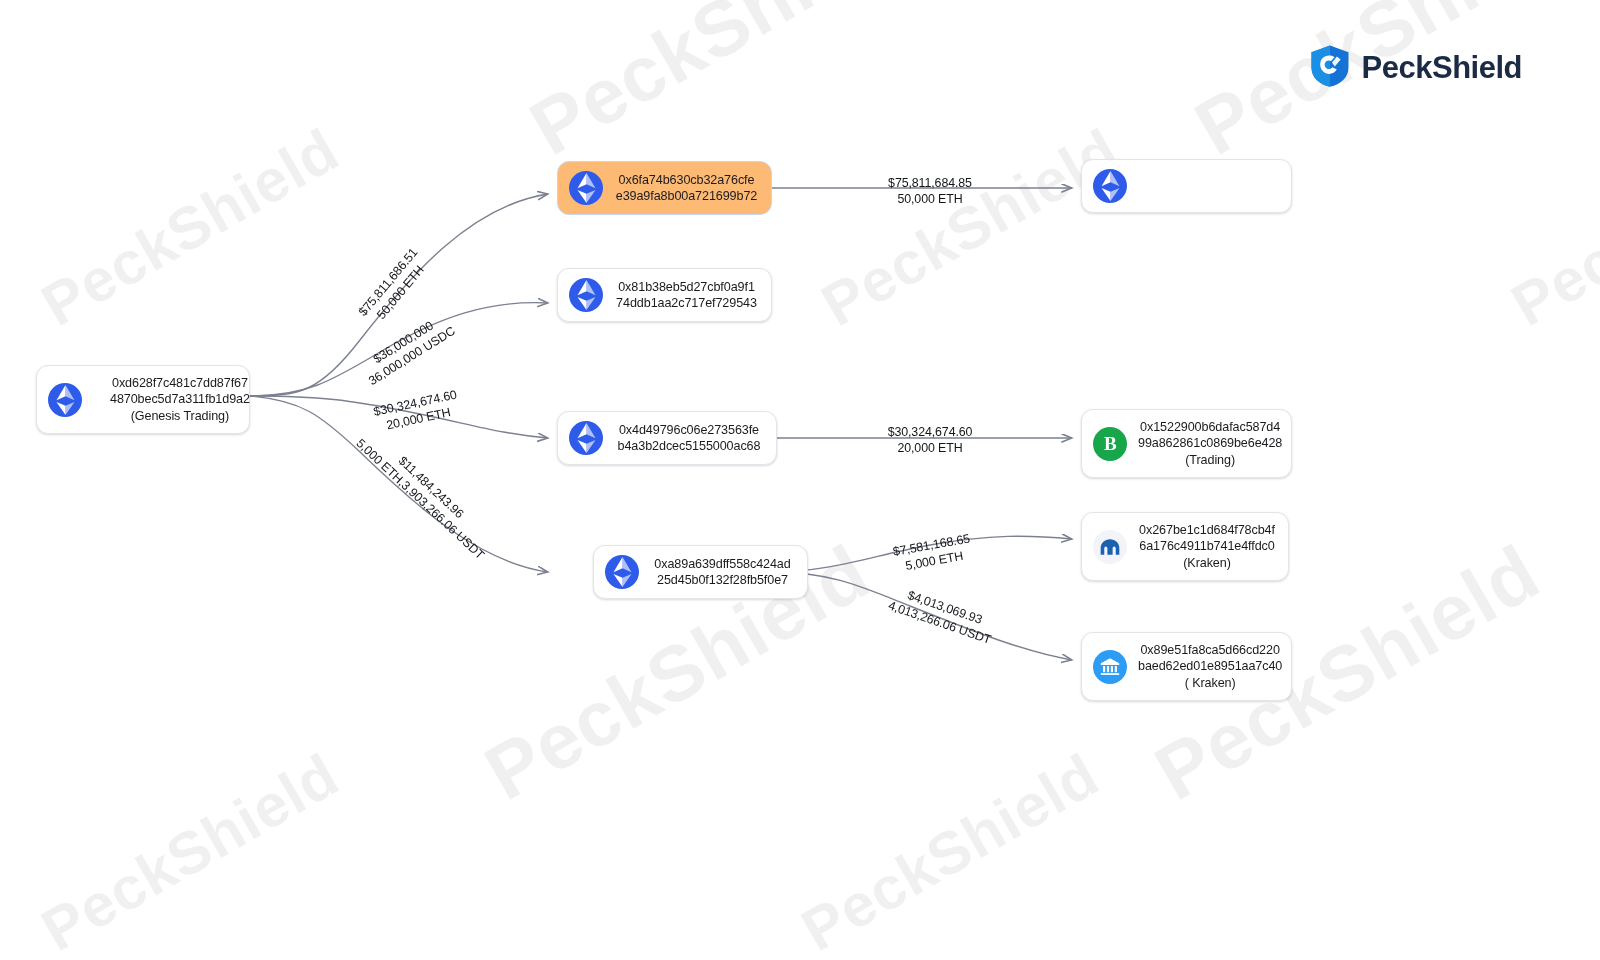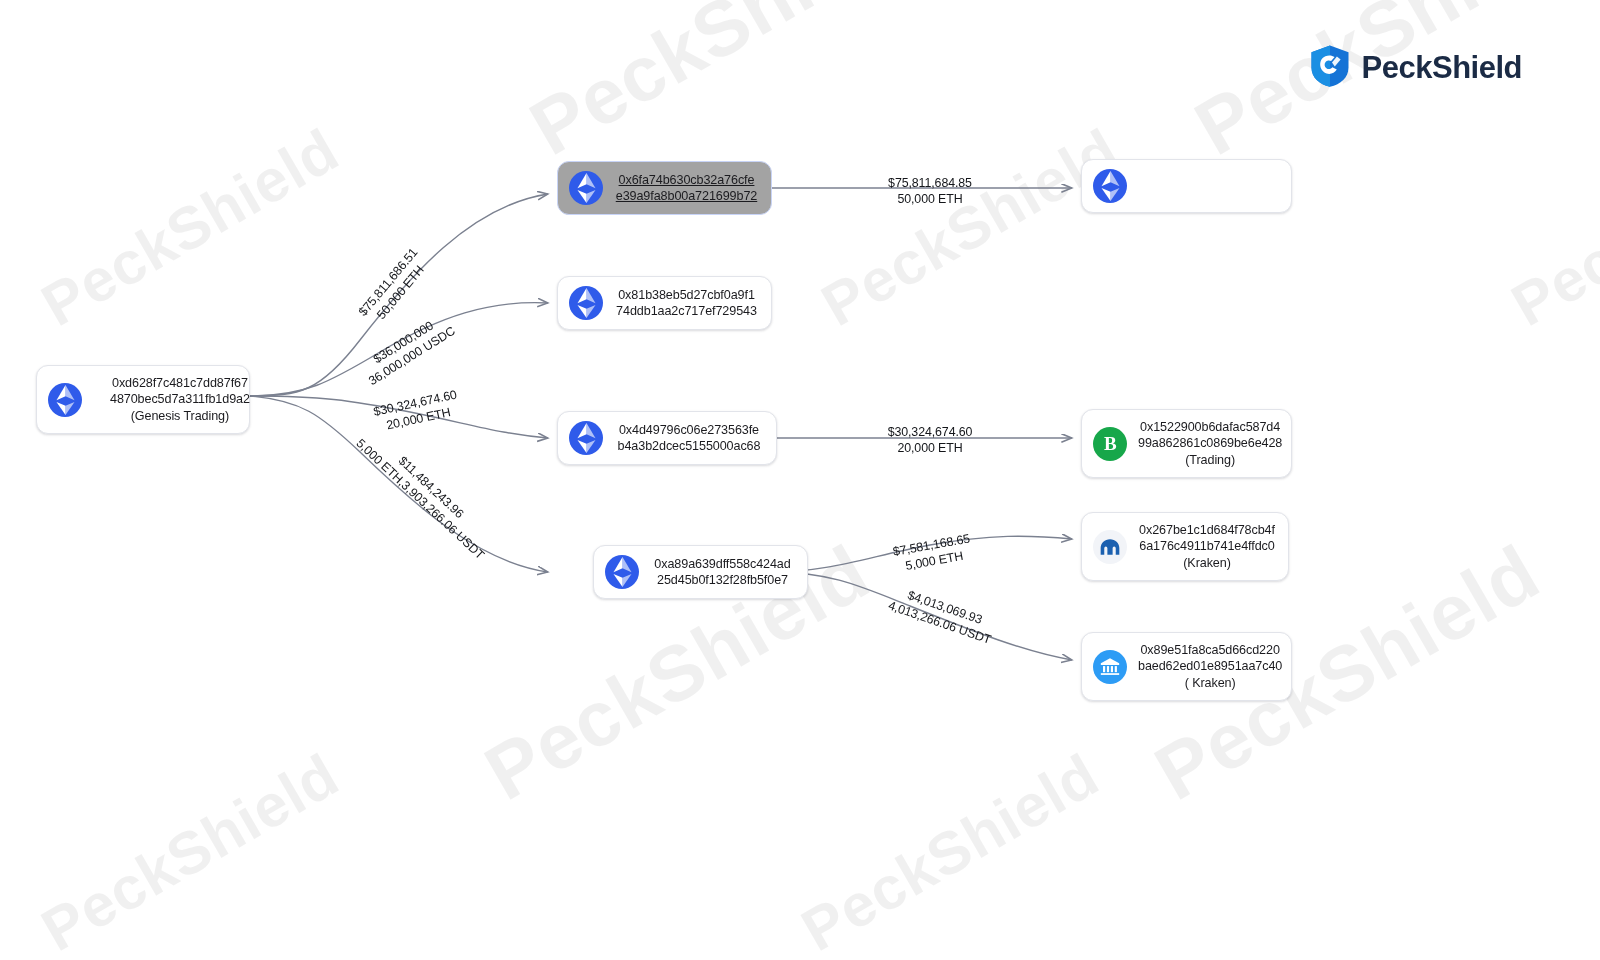--- a/index.html
+++ b/index.html
@@ -57,24 +57,23 @@
     display: flex;
     align-items: center;
     gap: 11px;
     padding: 9px 12px 9px 11px;
     border-radius: 12px;
     background: #ffffff;
     border: 1px solid #e2e4ea;
     box-shadow: 0 1px 3px rgba(16,24,40,0.10), 0 1px 2px rgba(16,24,40,0.06);
   }
   .node.highlight {
-    background: #a3a3a3;
+    background: #fdba74;
     border-color: #c8d4f7;
     box-shadow: none;
-    text-decoration: underline;
   }
   .node-label {
     font-size: 12.6px;
     line-height: 1.30;
     text-align: center;
     white-space: pre-line;
     flex: 1;
     letter-spacing: -0.1px;
   }
 
@@ -217,21 +216,21 @@
       <path d="M12 0 L12 14.2 L23.4 19.3 Z" fill="#ffffff" opacity="0.62"></path>
       <path d="M12 0 L0.6 19.3 L12 14.2 Z" fill="#ffffff"></path>
       <path d="M12 26.4 L12 38 L23.4 21.6 Z" fill="#ffffff" opacity="0.62"></path>
       <path d="M12 38 L12 26.4 L0.6 21.6 Z" fill="#ffffff"></path>
     </svg>
   </span>
   <span class="node-label">0x6fa74b630cb32a76cfe
 e39a9fa8b00a721699b72</span>
 </div>
 
-<div class="node" style="left:557px; top:276px; width:215px;">
+<div class="node" style="left:557px; top:268px; width:215px;">
   <span class="token eth">
     <svg width="19" height="30" viewBox="0 0 24 38" aria-hidden="true">
       <path d="M12 0 L12 14.2 L23.4 19.3 Z" fill="#ffffff" opacity="0.62"></path>
       <path d="M12 0 L0.6 19.3 L12 14.2 Z" fill="#ffffff"></path>
       <path d="M12 26.4 L12 38 L23.4 21.6 Z" fill="#ffffff" opacity="0.62"></path>
       <path d="M12 38 L12 26.4 L0.6 21.6 Z" fill="#ffffff"></path>
     </svg>
   </span>
   <span class="node-label">0x81b38eb5d27cbf0a9f1
 74ddb1aa2c717ef729543</span>

